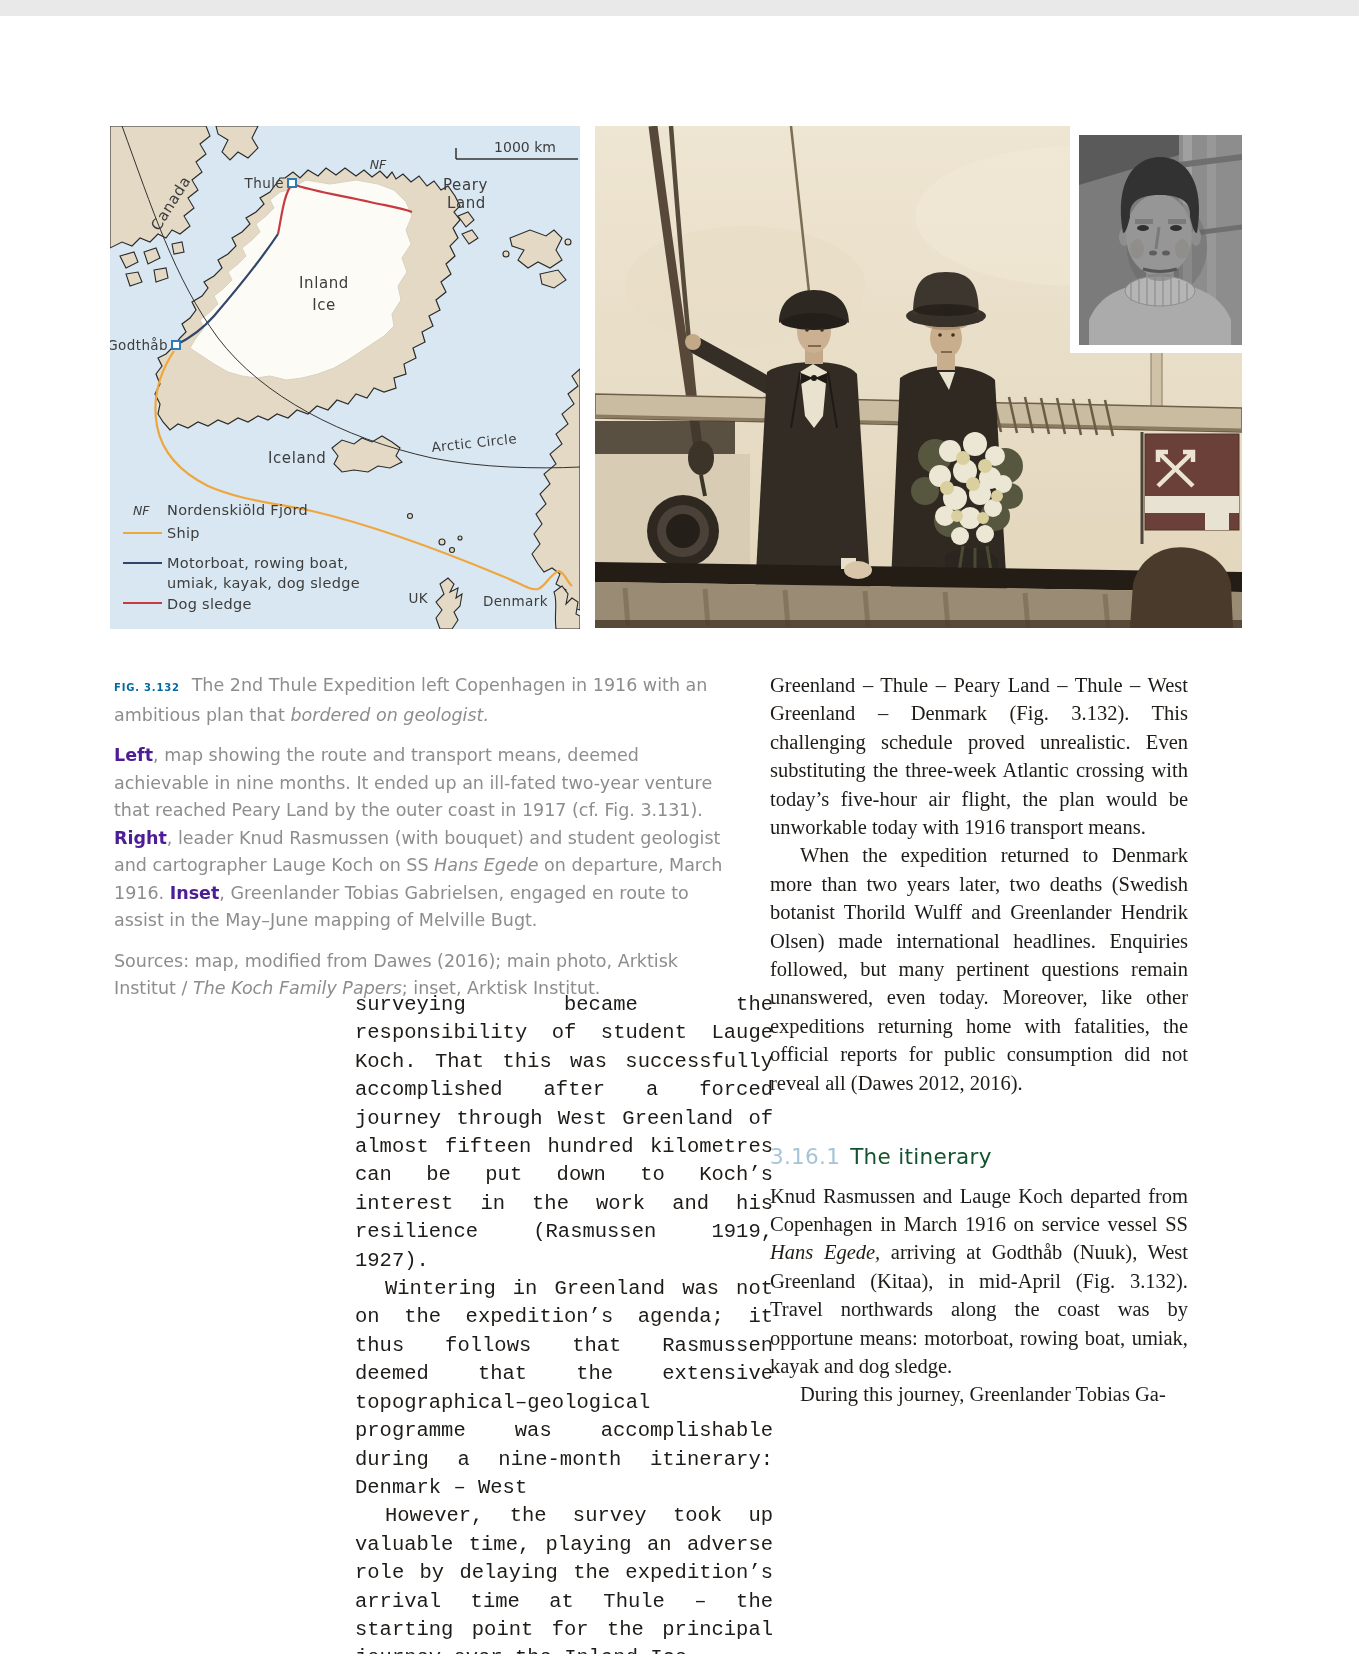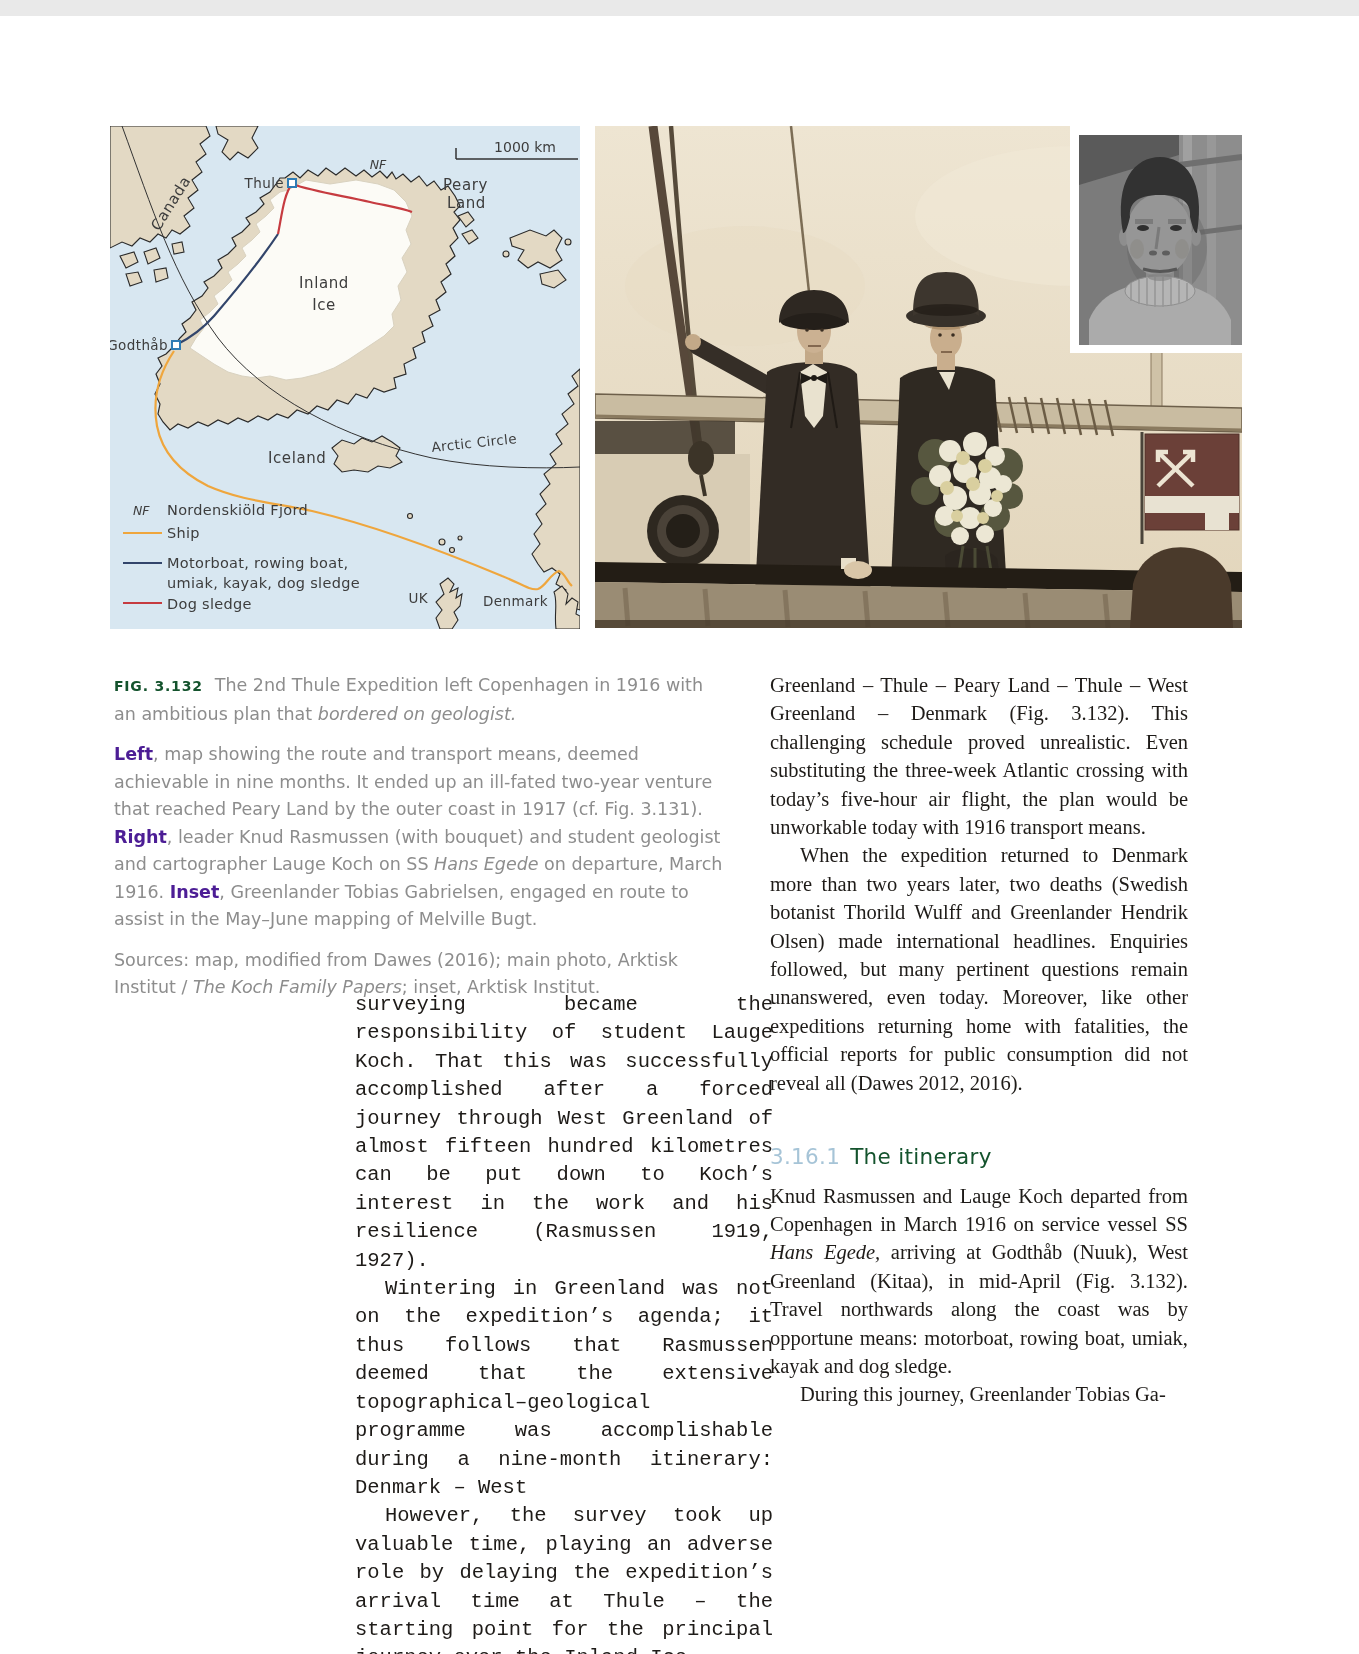--- a/index.html
+++ b/index.html
@@ -8,21 +8,21 @@
 
   .map-fig   { position:absolute; left:110px; top:110px; width:470px; height:503px; }
   .photo-fig { position:absolute; left:595px; top:110px; width:647px; height:502px; }
   .inset     { position:absolute; left:1070px; top:110px; width:172px; height:227px; background:#ffffff; }
   .inset svg { position:absolute; left:9px; top:9px; }
 
   .caption { position:absolute; left:114px; top:656px; width:616px;
              font-size:17.5px; line-height:27.5px; color:#8d8d8d; }
   .caption p { margin:0 0 13px 0; }
   .caption p.cap-sources { margin-top:8px; }
-  .fig-label { font-weight:bold; color:#14532d; font-size:14px; letter-spacing:0.8px; margin-right:12px; }
+  .fig-label { font-weight:bold; color:#0369a1; font-size:10px; letter-spacing:0.8px; margin-right:12px; }
   .caption b { font-weight:bold; color:#4c1d95; }
   .caption em { font-style:italic; }
 
   .column { position:absolute; width:418px; font-family:"Liberation Serif",serif;
             font-size:20.5px; line-height:28.4px; color:#1e1b18; text-align:justify; }
   .col-left  { left:355px; top:975px;font-family:Liberation Mono, monospace; }
   .col-right { left:770px; top:655px; }
   .column p { margin:0; }
   .column p.ind { text-indent:30px; }
   .column em { font-style:italic; }

